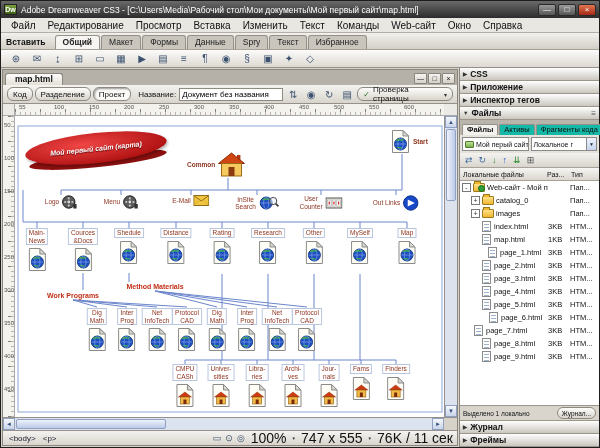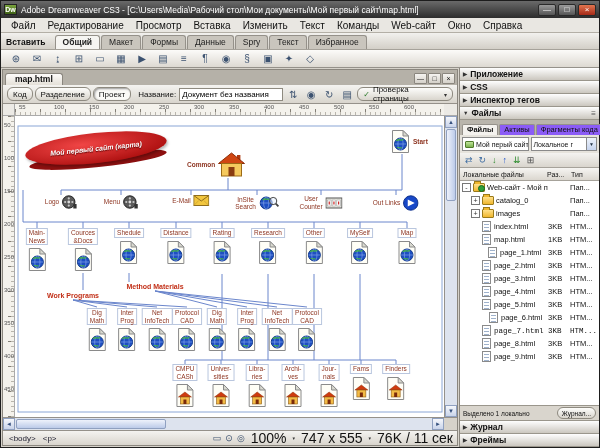--- a/index.html
+++ b/index.html
@@ -83,21 +83,21 @@
   .banner .swoosh{position:absolute;left:4px;top:24px;width:138px;height:15px;background:#8d1010;border-radius:50%;transform:rotate(-6deg)}
   .banner .oval{position:absolute;left:0;top:5px;width:142px;height:30px;background:radial-gradient(ellipse at 40% 35%,#f04545,#b01212 75%);border-radius:50%;transform:rotate(-6deg);display:flex;align-items:center;justify-content:center;box-shadow:1px 2px 3px rgba(0,0,0,0.3)}
   .banner .oval span{color:#fff;font-size:7px;font-weight:bold;font-style:italic;text-shadow:0 1px 1px #5a0505;white-space:nowrap}
   
   .right-col{width:140px;flex:0 0 140px;border-left:1px solid #8a867e;background:#cfccc4;display:flex;flex-direction:column}
   .p-head{height:13px;flex:0 0 13px;background:linear-gradient(#fefefe,#cbc7bf);border-bottom:1px solid #9a968c;display:flex;align-items:center;gap:3px;padding:0 3px;font-size:8.5px;font-weight:bold}
   .p-head .tri{font-size:5.5px;color:#333}
   .p-head .opt{margin-left:auto;font-size:8px;color:#555}
   .files-panel{flex:1;display:flex;flex-direction:column;min-height:0;background:#e6e3dc;border-bottom:1px solid #9a968c}
   .f-tabs{height:15px;flex:0 0 15px;background:#b9b5ac;display:flex;align-items:flex-end;padding:0 2px;gap:1px}
-  .f-tab{font-size:7.5px;padding:0 4px 1px;border:1px solid #95918a;border-bottom:none;border-radius:2px 2px 0 0;background:#8b5cf6;white-space:nowrap}
+  .f-tab{font-size:7.5px;padding:0 4px 1px;border:1px solid #95918a;border-bottom:none;border-radius:2px 2px 0 0;background:#14b8a6;white-space:nowrap}
   .f-tab.active{background:#f4f2ee;font-weight:bold}
   .f-selects{height:18px;flex:0 0 18px;display:flex;align-items:center;gap:2px;padding:0 2px;background:#e6e3dc}
   .combo{flex:1;height:14px;border:1px solid #8a8a8a;background:#fff;font-size:7px;display:flex;align-items:center;gap:2px;padding-left:2px;overflow:hidden;white-space:nowrap}
   .combo .dd{margin-left:auto;width:10px;height:12px;flex:0 0 10px;background:linear-gradient(#eef3fb,#c6d4ee);border-left:1px solid #8a8a8a;font-size:5px;display:flex;align-items:center;justify-content:center;color:#234}
   .combo-ico{width:9px;height:7px;flex:0 0 9px;background:linear-gradient(#bfe49a,#7cb24e);border:1px solid #4f7a2a;border-radius:1px}
   .f-toolbar{height:15px;flex:0 0 15px;display:flex;align-items:center;gap:6px;padding:0 5px;background:linear-gradient(#f4f3f0,#d9d5cd);border-bottom:1px solid #a6a29a}
   .ft-icon{font-size:9px}
   .f-cols{height:13px;flex:0 0 13px;display:flex;align-items:center;background:linear-gradient(#f6f5f2,#dbd7cf);border-bottom:1px solid #a6a29a;font-size:7px;padding-left:3px}
   .f-cols .c-name{flex:1}.f-cols .c-size{width:24px}.f-cols .c-type{width:28px}
   .f-tree{flex:1;background:#fff;overflow:hidden}
@@ -760,25 +760,25 @@
           <span class="ds-dd">▾</span>
           <span class="ds-val">76K / 11 сек</span>
         </span>
       </div>
     </div>
 
     <div class="right-col">
       <div id="top-panels">
           <div class="p-head">
             <span class="tri">▶</span>
-            <span>Приложение</span>
+            <span>CSS</span>
           </div>
           <div class="p-head">
             <span class="tri">▶</span>
-            <span>CSS</span>
+            <span>Приложение</span>
           </div>
           <div class="p-head">
             <span class="tri">▶</span>
             <span>Инспектор тегов</span>
           </div>
         </div>
       <div class="files-panel">
         <div class="p-head">
           <span class="tri">▼</span>
           <span>Файлы</span>
@@ -884,21 +884,21 @@
               <span class="fsize">3KB</span>
               <span class="ftype">HTM...</span>
             </div>
             <div class="tree-row" style="padding-left: 18px;">
               <span class="exp-sp"></span>
               <span class="ico-page"></span>
               <span class="fname">page_6.html</span>
               <span class="fsize">3KB</span>
               <span class="ftype">HTM...</span>
             </div>
-            <div class="tree-row" style="padding-left: 11px; font-family: Liberation Mono, monospace;">
+            <div class="tree-row" style="padding-left: 3px;">
               <span class="exp-sp"></span>
               <span class="ico-page"></span>
               <span class="fname">page_7.html</span>
               <span class="fsize">3KB</span>
               <span class="ftype">HTM...</span>
             </div>
             <div class="tree-row" style="padding-left: 11px;">
               <span class="exp-sp"></span>
               <span class="ico-page"></span>
               <span class="fname">page_8.html</span>

